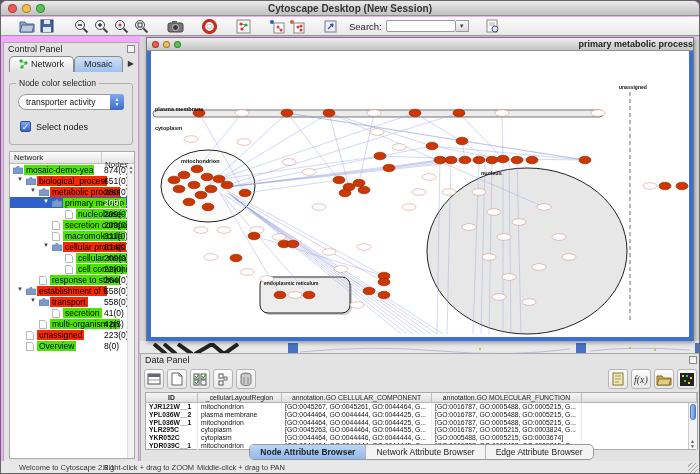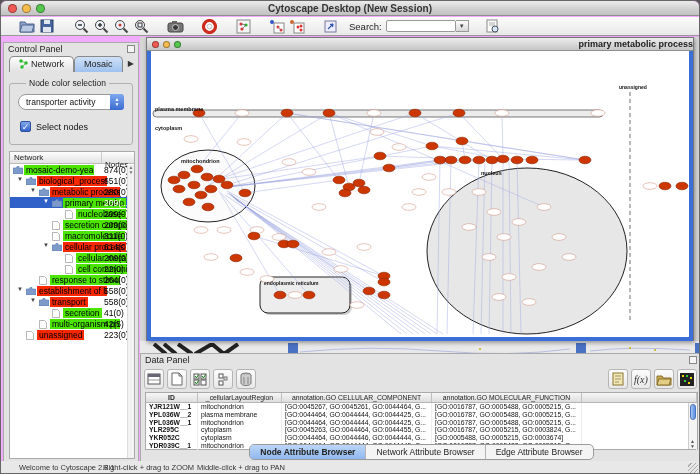--- a/index.html
+++ b/index.html
@@ -23,21 +23,21 @@
 
   
   .cpanel { position:absolute; left:2px; top:41px; width:136px; height:421px; background:#e3e3e3; border:1px solid #aaa; }
   .cpanel-hd { position:relative; height:13px; font-size:9px; color:#222; padding:1px 0 0 4px; }
   .floaticon { position:absolute; right:3px; top:2px; width:8px; height:8px; border:1px solid #888; background:#f4f4f4; }
   .tabsrow { position:relative; height:17px; display:flex; padding-left:5px; }
   .cptab { height:16px; border:1px solid #8a8a8a; border-bottom:none; border-radius:5px 5px 0 0; font-size:9px; padding:2px 9px 0 9px; background:linear-gradient(#fdfdfd,#e2e2e2); display:flex; gap:3px; color:#222; }
   .cptab.active { background:linear-gradient(#cfe1f8,#9fc1ee); font-weight:normal; }
   .tabarrow { position:absolute; right:4px; top:3px; font-size:8px; color:#333; }
   .groupbox { position:absolute; left:5px; top:40px; width:124px; height:62px; border:1px solid #b0b0b0; border-radius:3px; }
-  .grouplegend { position:absolute; left:6px; top:-6px; background:#e3e3e3; font-size:8.5px; padding:0 3px; color:#222;margin-left:10px; }
+  .grouplegend { position:absolute; left:6px; top:-6px; background:#e3e3e3; font-size:8.5px; padding:0 3px; color:#222; }
   .dropdown { position:absolute; left:8px; top:10px; width:106px; height:16px; background:#fff; border:1px solid #999; border-radius:8px; font-size:8.5px; display:flex; align-items:center; padding-left:7px; color:#111; }
   .dropcap { position:absolute; right:-1px; top:-1px; width:14px; height:16px; border-radius:0 3px 3px 0; background:linear-gradient(#7fa8ef,#3a6bd0); color:#fff; font-size:5px; line-height:5px; display:flex; flex-direction:column; align-items:center; justify-content:center; }
   .checkrow { position:absolute; left:10px; top:37px; display:flex; align-items:center; gap:5px; font-size:9px; color:#111; }
   .checkbox { width:11px; height:11px; border-radius:2px; background:linear-gradient(#7fa8ef,#3462c8); border:1px solid #2d4f9e; color:#fff; font-size:9px; line-height:10px; text-align:center; }
 
   .treewrap { position:absolute; left:5px; top:108px; width:126px; height:308px; background:#fff; border:1px solid #aaa; overflow:hidden; }
   .treehdr { display:flex; height:12px; border-bottom:1px solid #bbb; background:linear-gradient(#fdfdfd,#e3e3e3); font-size:8px; color:#222; }
   .treehdr .c1 { width:92px; border-right:1px solid #ccc; padding:1px 0 0 4px; }
   .treehdr .c2 { padding:8px 0 0 3px; }
   .trow { position:relative; height:11px; font-size:8.5px; white-space:nowrap; }
@@ -368,20 +368,27 @@
             </svg>
             <span class="tlabel" style="left:40px;background:#4be500">multi-organism pro</span>
             <span class="tcount">42(5)</span>
           </div>
           <div class="trow">
             <svg class="tico" style="left:16px" width="8" height="9">
               <path d="M.5 .5h5l2 2v6h-7z" fill="#fff" stroke="#999" stroke-width=".7"></path>
             </svg>
             <span class="tlabel" style="left:27px;background:#fa2800">unassigned</span>
             <span class="tcount">223(0)</span>
+          </div>
+          <div class="trow">
+            <svg class="tico" style="left:16px" width="8" height="9">
+              <path d="M.5 .5h5l2 2v6h-7z" fill="#fff" stroke="#999" stroke-width=".7"></path>
+            </svg>
+            <span class="tlabel" style="left:27px;background:#4be500">Overview</span>
+            <span class="tcount">8(0)</span>
           </div>
         </div>
       <div class="treescroll">▲<br>▼</div>
     </div>
   </div>
 
   <div class="desktop">
     <div class="bgstrip">
       <svg width="561" height="12">
         <path d="M14 1 L26 11 M24 1 L36 11 M38 1 L52 11 M55 11 L72 1 L84 11 L98 1" stroke="#222" stroke-width="4" fill="none"></path>

